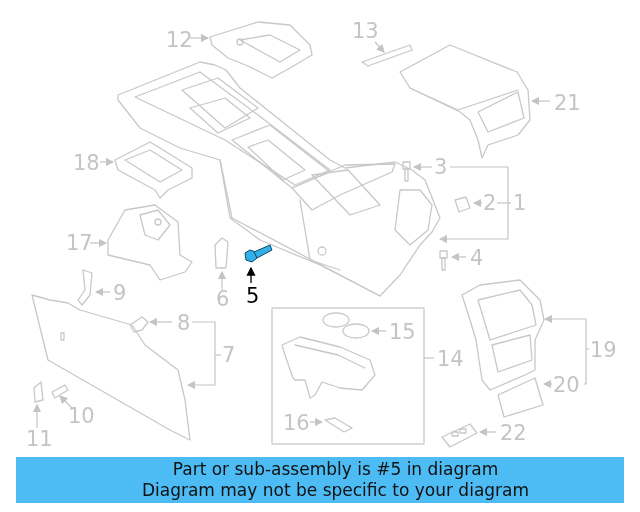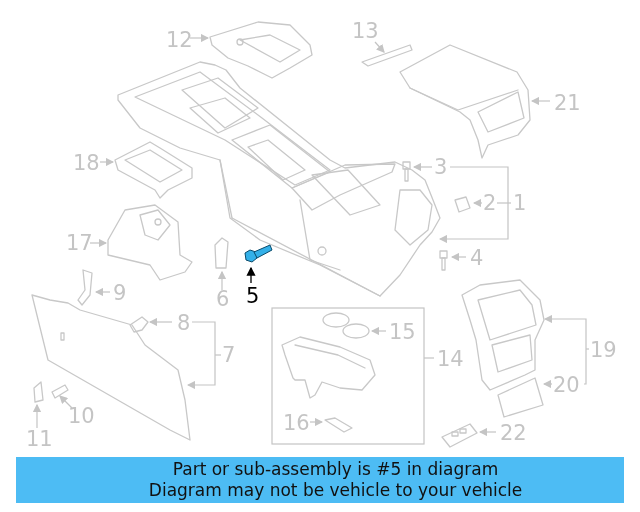--- a/index.html
+++ b/index.html
@@ -171,14 +171,14 @@
     <path class="part" d="M442,437 L470,424 L477,433 L450,447 Z"></path>
     <rect class="part" x="452" y="432" width="6" height="4"></rect>
     <rect class="part" x="460" y="429" width="6" height="4"></rect>
     <text class="callout" x="500" y="440">22</text>
     <line class="leader" x1="496" y1="432" x2="480" y2="432" marker-end="url(#ah)"></line>
   </g>
 </svg>
 
 <div id="banner">
   <div>Part or sub-assembly is #5 in diagram</div>
-  <div>Diagram may not be vehicle to your vehicle</div>
+  <div>Diagram may not be specific to your diagram</div>
 </div>
 
 </body></html>

